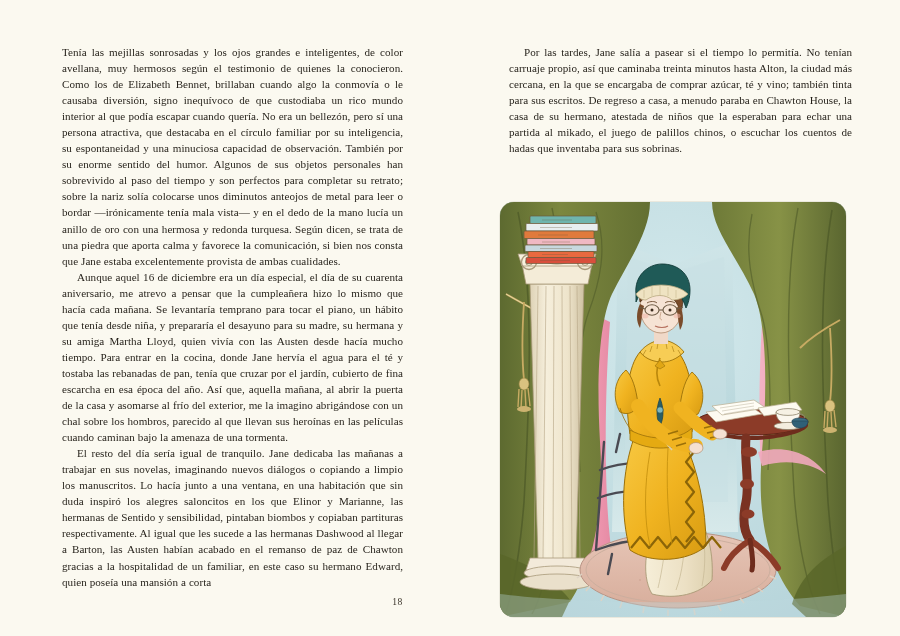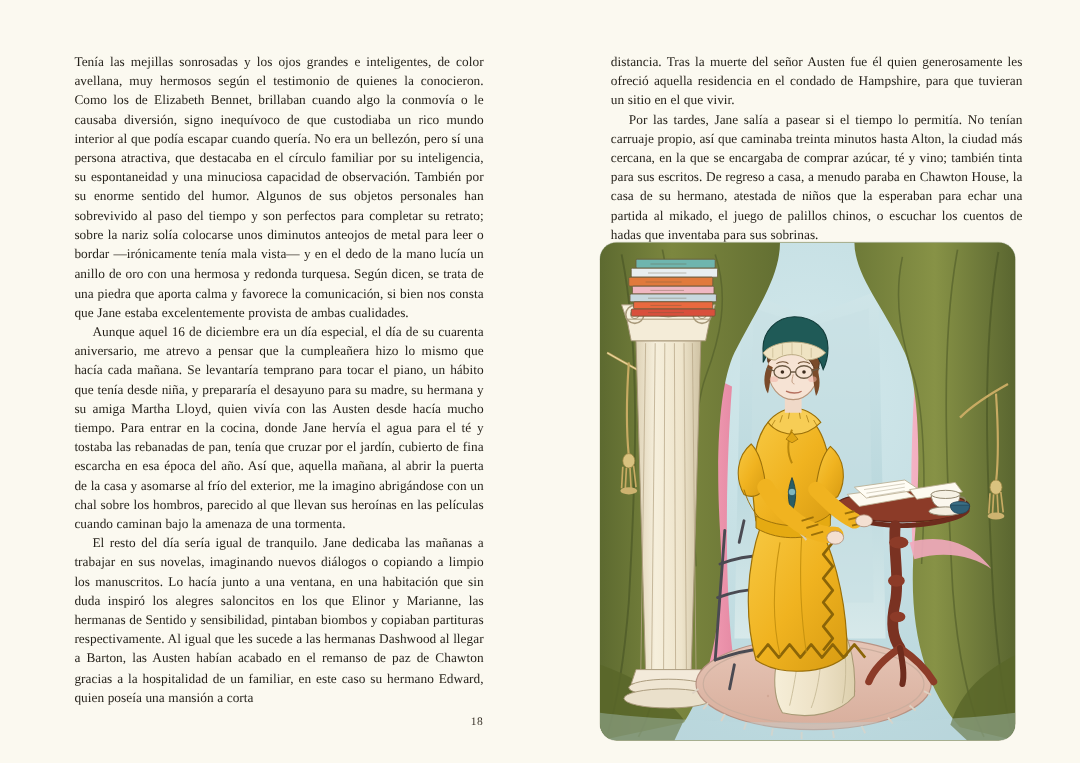--- a/index.html
+++ b/index.html
@@ -90,21 +90,20 @@
       <div class="col-text">
         <p class="first">Tenía las mejillas sonrosadas y los ojos grandes e inteligentes, de color avellana, muy hermosos según el testimonio de quienes la conocieron. Como los de Elizabeth Bennet, brillaban cuando algo la conmovía o le causaba diversión, signo inequívoco de que custodiaba un rico mundo interior al que podía escapar cuando quería. No era un bellezón, pero sí una persona atractiva, que destacaba en el círculo familiar por su inteligencia, su espontaneidad y una minuciosa capacidad de observación. También por su enorme sentido del humor. Algunos de sus objetos personales han sobrevivido al paso del tiempo y son perfectos para completar su retrato; sobre la nariz solía colocarse unos diminutos anteojos de metal para leer o bordar —irónicamente tenía mala vista— y en el dedo de la mano lucía un anillo de oro con una hermosa y redonda turquesa. Según dicen, se trata de una piedra que aporta calma y favorece la comunicación, si bien nos consta que Jane estaba excelentemente provista de ambas cualidades.</p>
         <p>Aunque aquel 16 de diciembre era un día especial, el día de su cuarenta aniversario, me atrevo a pensar que la cumpleañera hizo lo mismo que hacía cada mañana. Se levantaría temprano para tocar el piano, un hábito que tenía desde niña, y prepararía el desayuno para su madre, su hermana y su amiga Martha Lloyd, quien vivía con las Austen desde hacía mucho tiempo. Para entrar en la cocina, donde Jane hervía el agua para el té y tostaba las rebanadas de pan, tenía que cruzar por el jardín, cubierto de fina escarcha en esa época del año. Así que, aquella mañana, al abrir la puerta de la casa y asomarse al frío del exterior, me la imagino abrigándose con un chal sobre los hombros, parecido al que llevan sus heroínas en las películas cuando caminan bajo la amenaza de una tormenta.</p>
         <p>El resto del día sería igual de tranquilo. Jane dedicaba las mañanas a trabajar en sus novelas, imaginando nuevos diálogos o copiando a limpio los manuscritos. Lo hacía junto a una ventana, en una habitación que sin duda inspiró los alegres saloncitos en los que Elinor y Marianne, las hermanas de Sentido y sensibilidad, pintaban biombos y copiaban partituras respectivamente. Al igual que les sucede a las hermanas Dashwood al llegar a Barton, las Austen habían acabado en el remanso de paz de Chawton gracias a la hospitalidad de un familiar, en este caso su hermano Edward, quien poseía una mansión a corta</p>
       </div>
       <div class="folio folio-left">18</div>
     </div>
 
     <div class="page-half right">
       <div class="col-text">
-        <p class="first">distancia. Tras la muerte del señor Austen fue él quien generosamente les ofreció aquella residencia en el condado de Hampshire, para que tuvieran un sitio en el que vivir.</p>
         <p>Por las tardes, Jane salía a pasear si el tiempo lo permitía. No tenían carruaje propio, así que caminaba treinta minutos hasta Alton, la ciudad más cercana, en la que se encargaba de comprar azúcar, té y vino; también tinta para sus escritos. De regreso a casa, a menudo paraba en Chawton House, la casa de su hermano, atestada de niños que la esperaban para echar una partida al mikado, el juego de palillos chinos, o escuchar los cuentos de hadas que inventaba para sus sobrinas.</p>
       </div>
 
       <div class="illus-wrap">
         <div class="illus">
           <svg viewBox="0 0 346 415" preserveAspectRatio="xMidYMid slice">
             <defs>
               <linearGradient id="wallG" x1="0" y1="0" x2="0" y2="1">
                 <stop offset="0" stop-color="#cfe5e8"></stop>
                 <stop offset="0.55" stop-color="#bcd9de"></stop>

